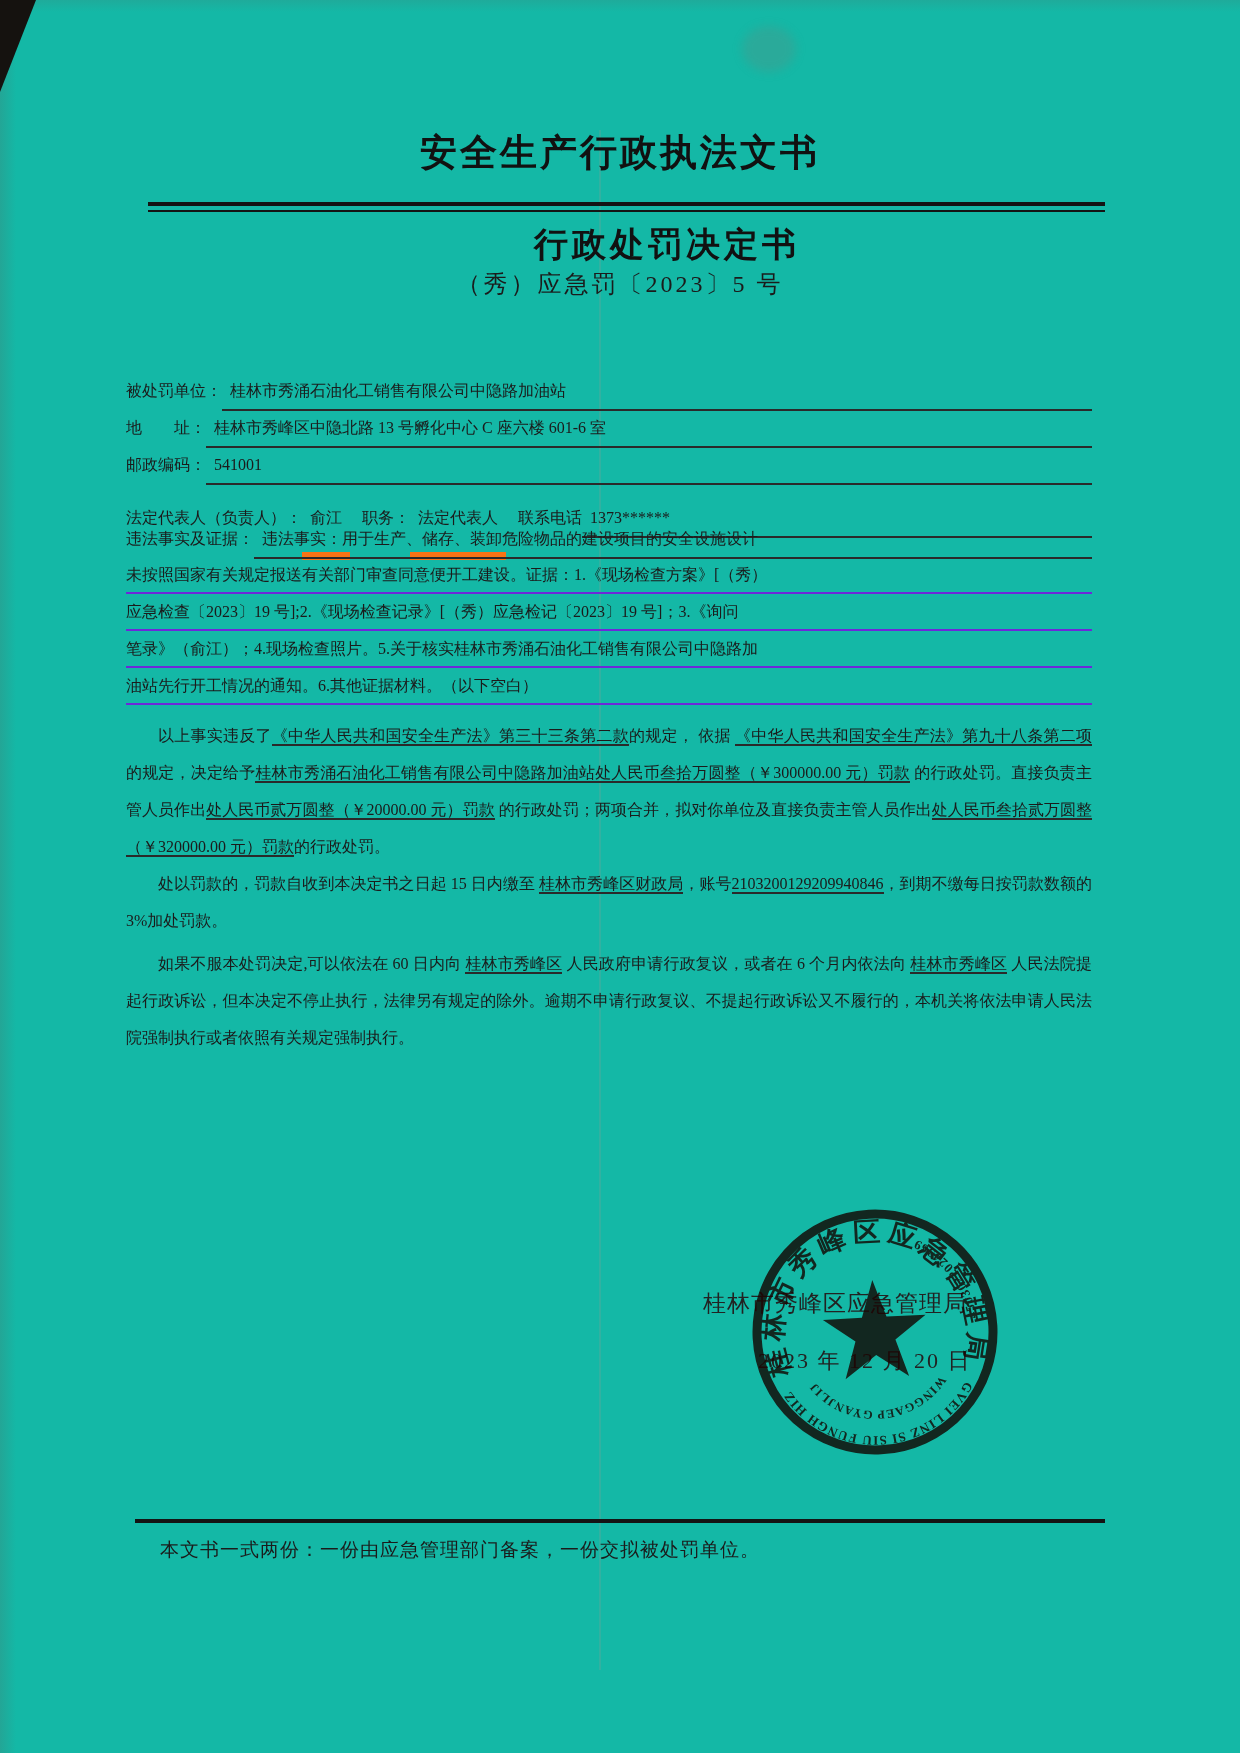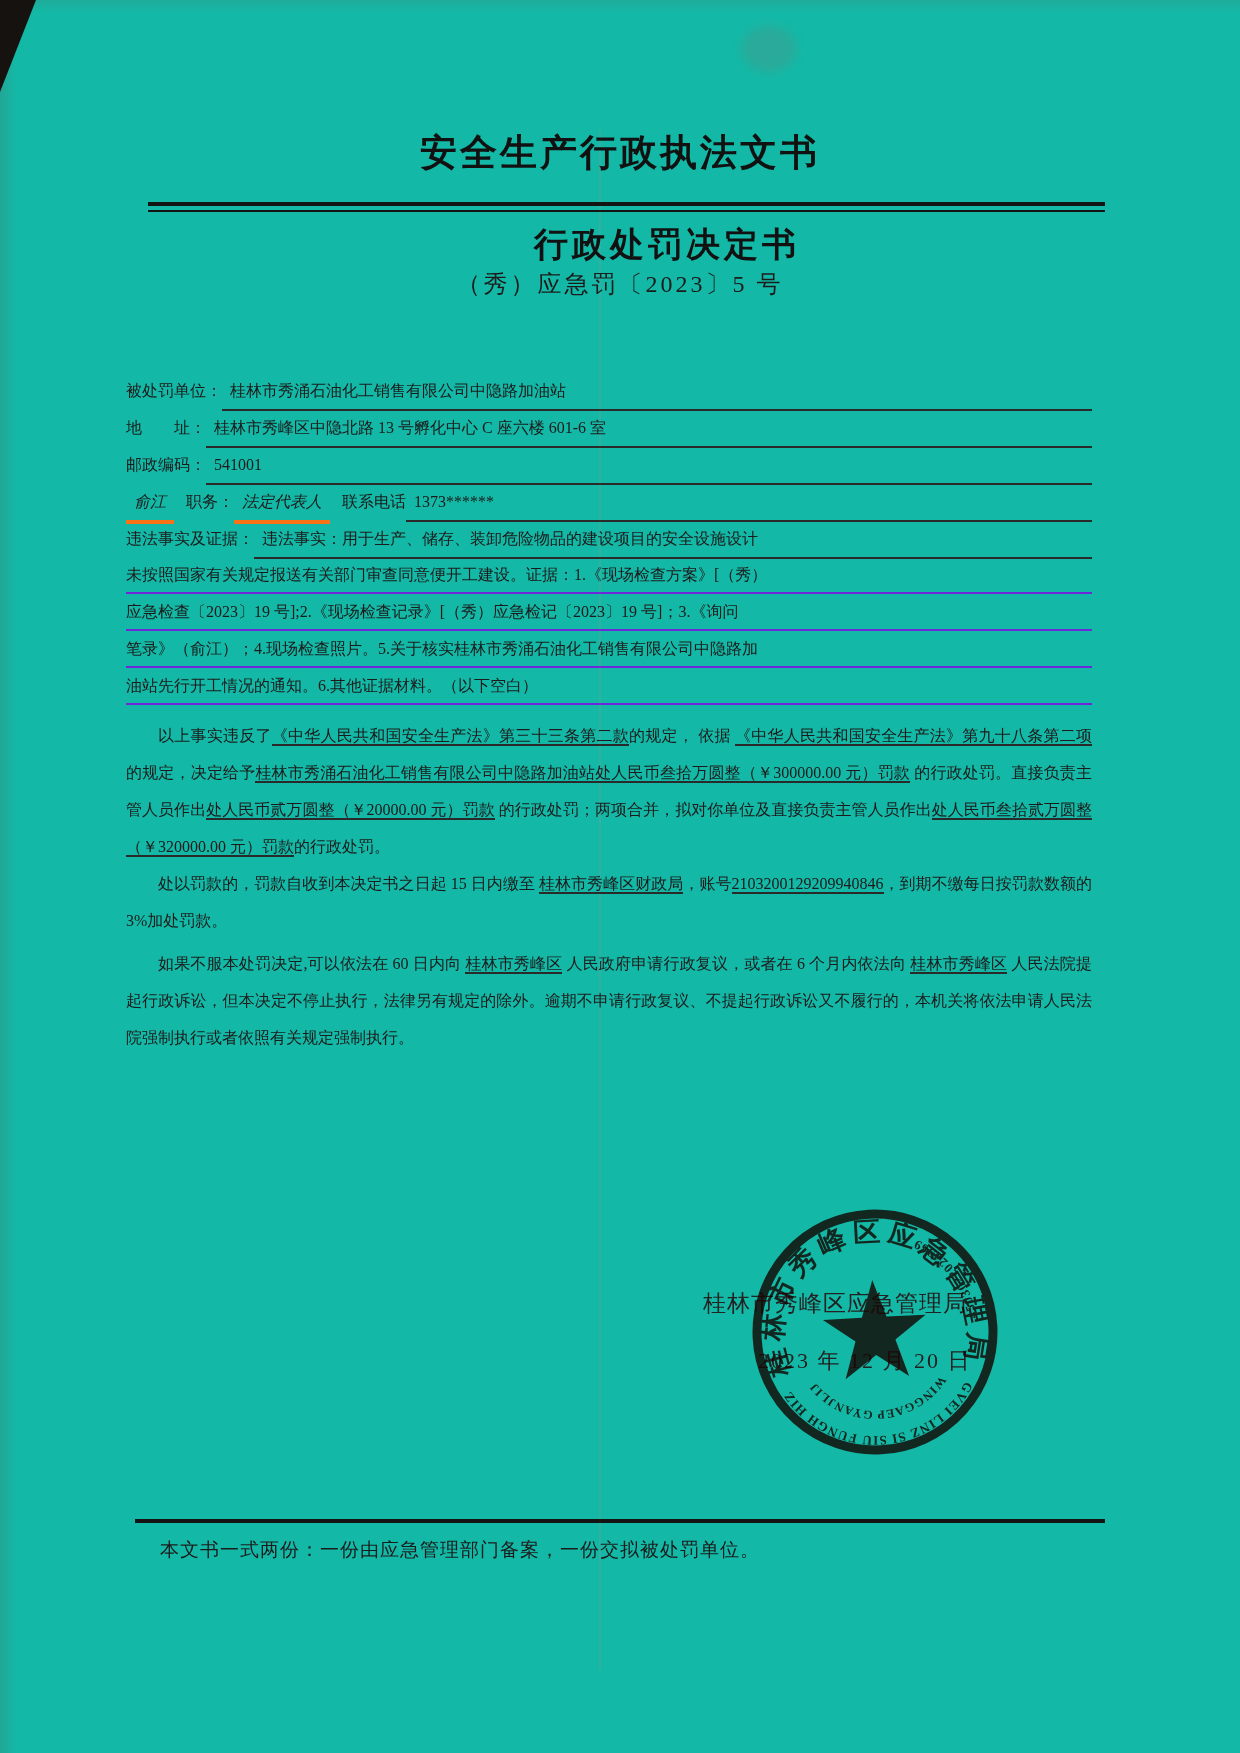--- a/index.html
+++ b/index.html
@@ -29,21 +29,21 @@
     font-size:34px; font-weight:bold; letter-spacing:4px; color:#111;padding-left:47px; }
   .doc-no { position:absolute; top:268px; left:0; width:100%; text-align:center;
     font-size:24px; letter-spacing:3px; }
 
   
   .content { position:absolute; left:126px; top:372px; width:966px;
     font-size:16px; line-height:37px; }
   .fline { display:flex; align-items:baseline; height:37px; white-space:nowrap; }
   .lbl { flex:none; }
   .pad { padding-left:12px; }
-  .uval { border-bottom:4px solid #f97316; padding:0 8px;font-style:italic; }
+  .uval { border-bottom:8px solid #f97316; padding:16px 8px; }
   .ufill { flex:1; border-bottom:2px solid #2a2a2a; padding-left:8px; overflow:hidden; }
   .uline { box-sizing:border-box; height:37px; line-height:35px; border-bottom:2px solid #6d28d9;
     white-space:nowrap; overflow:hidden; }
   .para { margin:0; text-align:justify; text-indent:2em; }
   .para.gap1 { margin-top:12px; }
   .para.gap2 { margin-top:6px; }
   .un { border-bottom:2px solid #2a2a2a; }
 
   
   .agency { position:absolute; left:703px; top:1288px; font-size:23px; letter-spacing:1px; color:#222; }
@@ -84,20 +84,21 @@
       <span class="lbl">地　　址：</span>
       <span class="ufill">桂林市秀峰区中隐北路 13 号孵化中心 C 座六楼 601-6 室</span>
     </div>
 
     <div class="fline">
       <span class="lbl">邮政编码：</span>
       <span class="ufill">541001</span>
     </div>
 
     <div class="fline">
+      <span class="lbl">法定代表人（负责人）：</span>
       <span class="uval">俞江</span>
       <span class="lbl pad">职务：</span>
       <span class="uval">法定代表人</span>
       <span class="lbl pad">联系电话</span>
       <span class="ufill">1373******</span>
     </div>
 
     <div class="fline">
       <span class="lbl">违法事实及证据：</span>
       <span class="ufill">违法事实：用于生产、储存、装卸危险物品的建设项目的安全设施设计</span>

